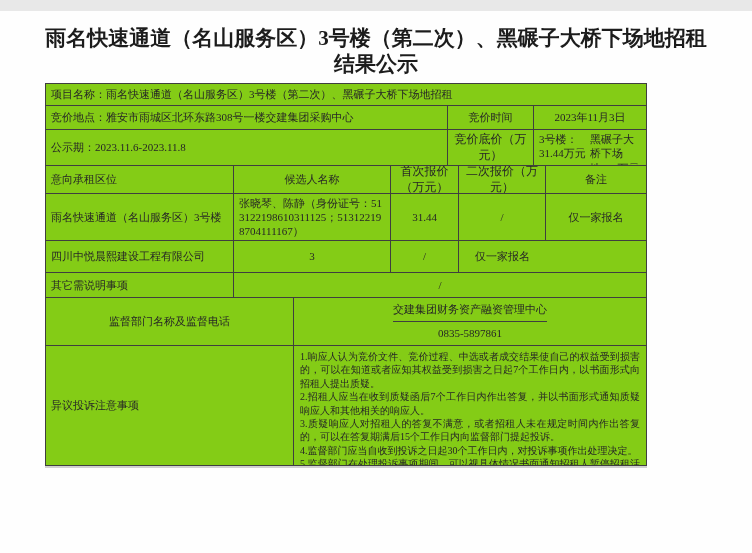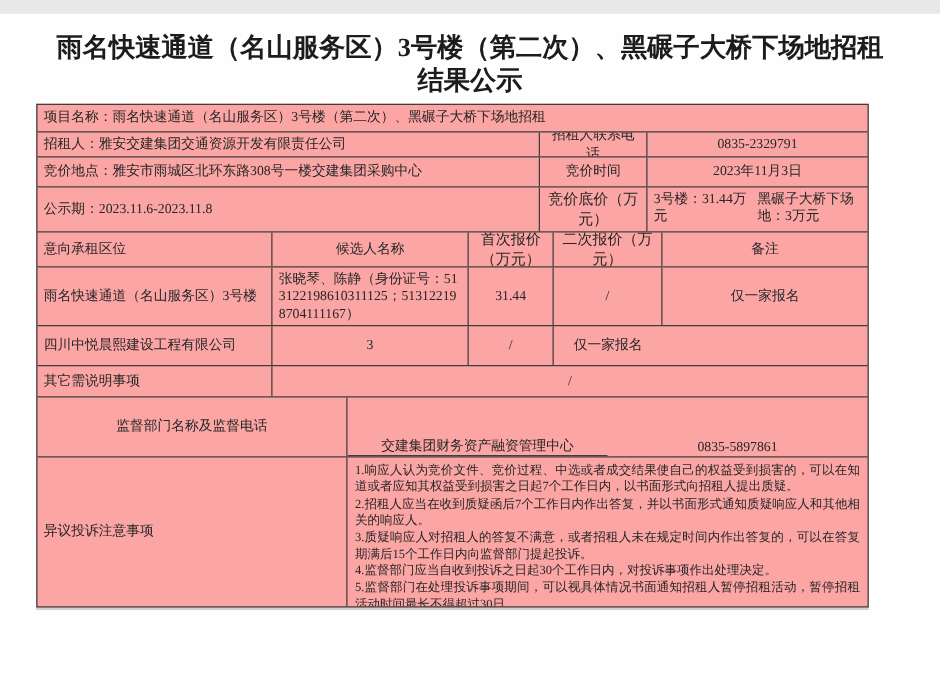--- a/index.html
+++ b/index.html
@@ -17,25 +17,25 @@
     padding-top:15px;
     text-align:center;
     font-weight:bold;
     font-size:21px;
     line-height:1.22;
     color:#1c1c1c;
     letter-spacing:0px;
   }
   .tbl {
     position:absolute;
-    left:29px; top:72px;
-    width:666px;
+    left:45px; top:72px;
+    width:602px;
     border:1px solid #3f3f3f;
     box-shadow:0 2px 0 rgba(0,0,0,.18);
-    background:#fca5a5;
+    background:#84cc16;
   }
   .row { display:grid; border-bottom:1px solid #3f3f3f; }
   .row:last-child { border-bottom:none; }
   .cell {
     border-right:1px solid #3f3f3f;
     display:flex; align-items:center;
     font-size:11px;
     line-height:1.3;
     padding:2px 5px;
     overflow:hidden;
@@ -47,21 +47,21 @@
   .cols-cand  { grid-template-columns:188px 157px 68px 87px 1fr; }
   .cols-other { grid-template-columns:188px 1fr; }
   .cols-wide  { grid-template-columns:248px 1fr; }
   .h22{height:22px}.h20{height:20px}.h24{height:24px}.h36{height:36px}
   .h28{height:28px}.h47{height:47px}.h32{height:32px}.h25{height:25px}
   .h48{height:48px}.h119{height:119px}
   .hdr { font-size:12px; padding:2px 2px; }
   .stack { display:flex; flex-direction:row; justify-content:center; align-items:flex-start; }
   .stack .ln { display:block; width:100%; }
   .breakall { word-break:break-all; }
-  .split { display:flex; flex-direction:row; padding:0; align-items:flex-end; }
+  .split { display:flex; flex-direction:column; padding:0; align-items:center; }
   .subrow {
     flex:1; display:flex; align-items:center; justify-content:center;
     border-bottom:1px solid #3f3f3f;
   }
   .subrow:last-child { border-bottom:none; }
   .objection-content {
     display:block;
     padding:4px 6px;
     font-size:10px;
     line-height:13.4px;
@@ -77,25 +77,20 @@
     <div>雨名快速通道（名山服务区）3号楼（第二次）、黑碾子大桥下场地招租</div>
     <div>结果公示</div>
   </div>
 
   <div class="tbl">
 
     <div class="row h22" style="grid-template-columns:1fr">
       <div class="cell left">项目名称：雨名快速通道（名山服务区）3号楼（第二次）、黑碾子大桥下场地招租</div>
     </div>
 
-    <div class="row cols-info h20">
-      <div class="cell left">招租人：雅安交建集团交通资源开发有限责任公司</div>
-      <div class="cell center">招租人联系电话</div>
-      <div class="cell center">0835-2329791</div>
-    </div>
 
     <div class="row cols-info h24">
       <div class="cell left">竞价地点：雅安市雨城区北环东路308号一楼交建集团采购中心</div>
       <div class="cell center">竞价时间</div>
       <div class="cell center">2023年11月3日</div>
     </div>
 
     <div class="row cols-info h36">
       <div class="cell left">公示期：2023.11.6-2023.11.8</div>
       <div class="cell center hdr">竞价底价（万元）</div>

